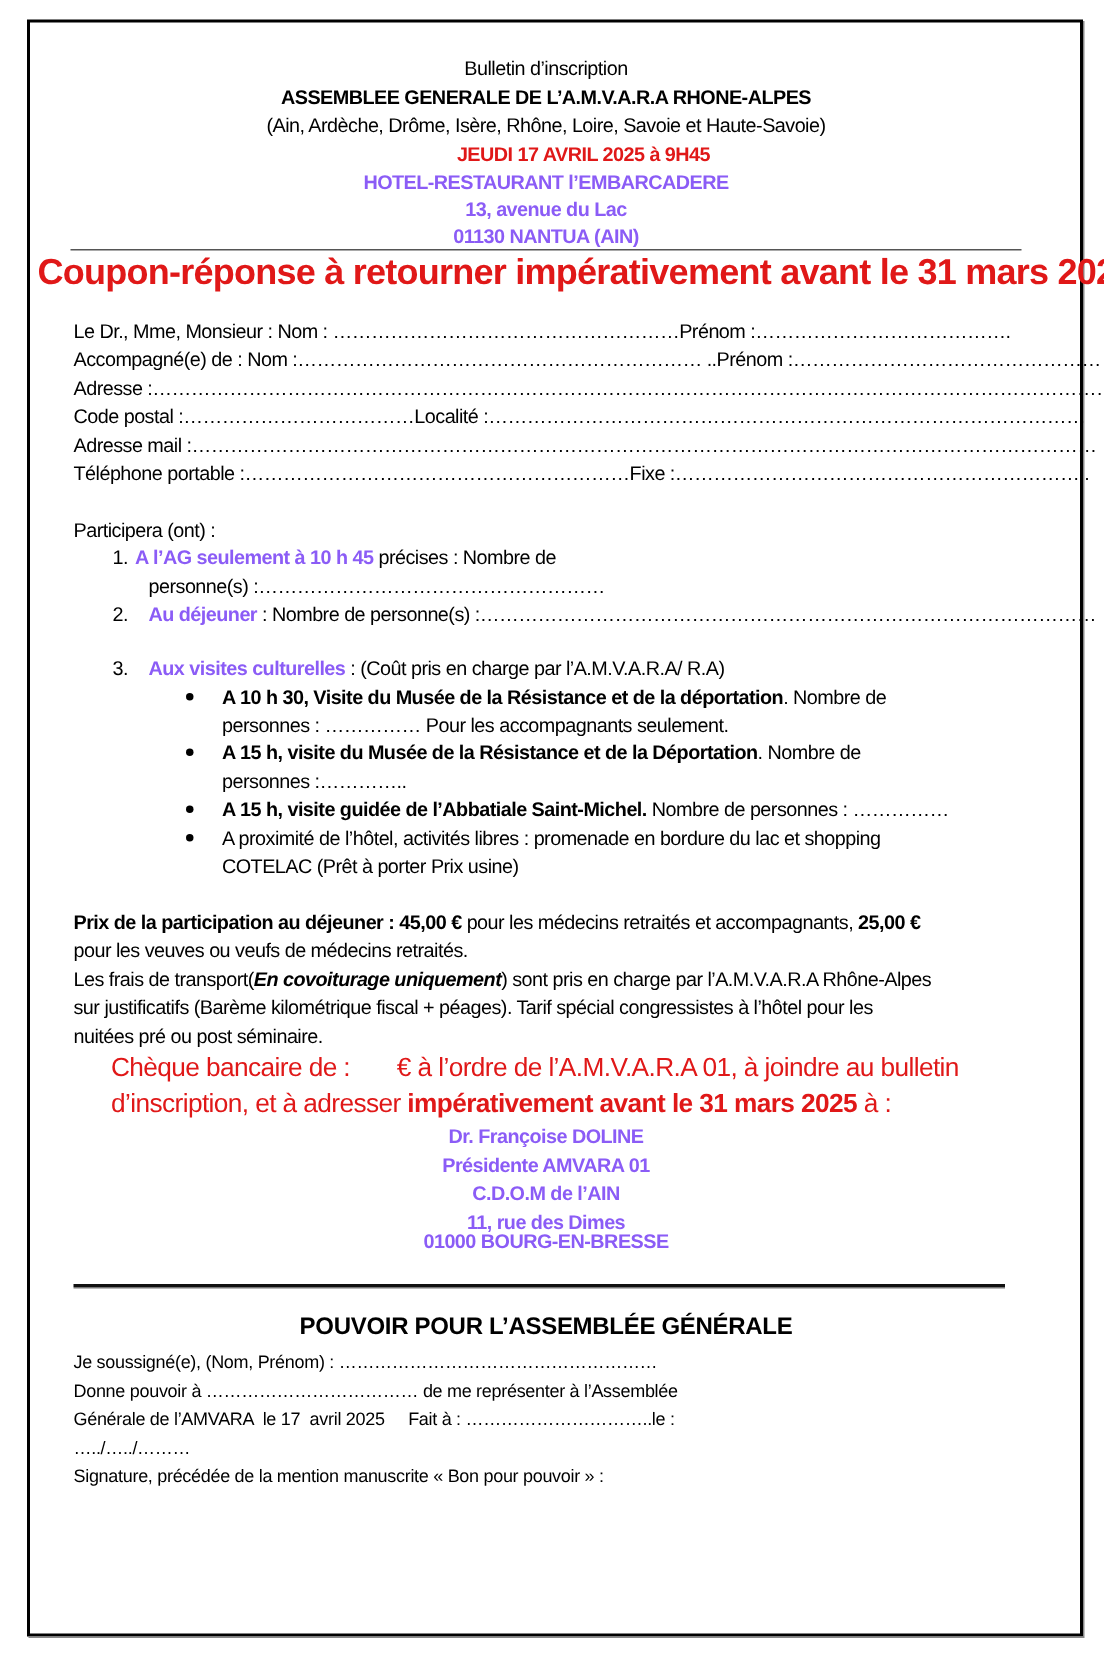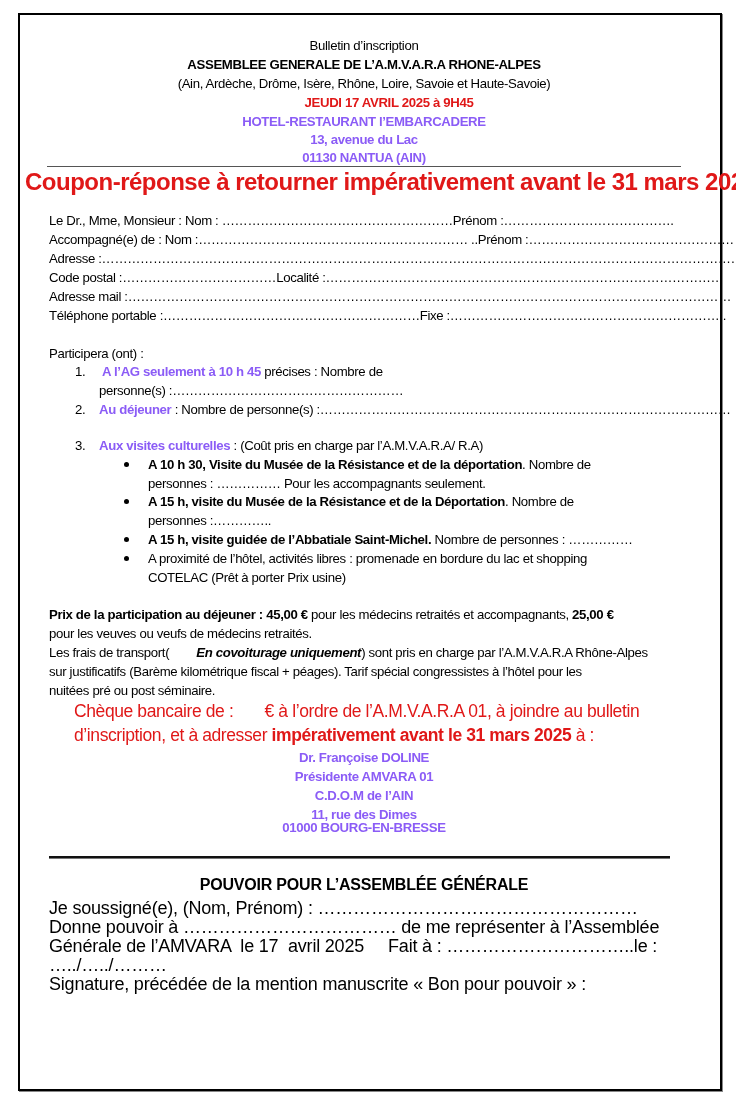--- a/index.html
+++ b/index.html
@@ -6,27 +6,27 @@
   body { width:736px; height:1103px; position:relative; overflow:hidden;
          font-family:"Liberation Sans", sans-serif; color:#000; }
   .frame { position:absolute; left:18px; top:13px; width:700px; height:1074px;
            border:2px solid #000; box-shadow:1px 1px 0 #888; }
   .ab { position:absolute; white-space:nowrap; }
   .c { position:absolute; left:0; width:728px; text-align:center; white-space:nowrap; }
   .cal { font-family:"Liberation Sans", sans-serif; font-size:13.2px; letter-spacing:-0.35px; line-height:19px; }
   .b { font-weight:bold; }
   .red { color:#e01818;padding-left:25px; }
   .navy { color:#8b5cf6; }
-  .it { font-style:italic;padding-left:27px; }
+  .it { font-style:italic; }
   .hr-thin { position:absolute; left:47px; width:634px; top:166px; height:0; border-top:1px solid #555; }
   .hr-heavy { position:absolute; left:49px; width:621px; top:856px; height:0; border-top:2px solid #111; border-bottom:1px solid #777; }
   .coupon { font-size:24px; font-weight:bold; letter-spacing:-0.5px; }
   .cheque { font-size:17.5px; letter-spacing:-0.4px; line-height:24px; }
   .pouvoir-title { font-family:"Liberation Sans", sans-serif; font-size:16px; font-weight:bold; letter-spacing:-0.2px; }
-  .arial { font-family:"Liberation Sans", sans-serif; font-size:18px; letter-spacing:-0.2px; line-height:19.5px; }
+  .arial { font-family:"Liberation Sans", sans-serif; font-size:12px; letter-spacing:-0.2px; line-height:19.5px; }
   .dot { display:inline-block; width:5px; height:5px; background:#000; border-radius:50%; vertical-align:middle; }
 </style>
 </head>
 <body>
 
 <div class="frame"></div>
 
 <div class="c cal" style="top:36px;">Bulletin d’inscription</div>
 <div class="c cal b" style="top:55px;">ASSEMBLEE GENERALE DE L’A.M.V.A.R.A RHONE-ALPES</div>
 <div class="c cal" style="top:74px;">(Ain, Ardèche, Drôme, Isère, Rhône, Loire, Savoie et Haute-Savoie)</div>
@@ -45,21 +45,21 @@
   <div class="ab cal" style="left:49px; top:249px;">Adresse :…………………………………………………………………………………………………………………………………….</div>
   <div class="ab cal" style="left:49px; top:268px;">Code postal :………………………………Localité :…………………………………………………………………………………</div>
   <div class="ab cal" style="left:49px; top:287px;">Adresse mail :……………………………………………………………………………………………………………………………</div>
   <div class="ab cal" style="left:49px; top:306px;">Téléphone portable :……………………………………………………Fixe :………………………………………………………..</div>
 </div>
 
 <div class="ab cal" style="left:49px; top:344px;">Participera (ont) :</div>
 
 <div>
   <span class="ab cal" style="left:75px; top:362px;">1.</span>
-  <div class="ab cal" style="left:102px; top:362px;">
+  <div class="ab cal" style="left:90px; top:362px;">
     <span class="b navy">A l’AG seulement à 10 h 45</span><span> précises : Nombre de</span>
   </div>
   <div class="ab cal" style="left:99px; top:381px;">personne(s) :………………………………………………</div>
 </div>
 
 <div>
   <span class="ab cal" style="left:75px; top:400px;">2.</span>
   <div class="ab cal" style="left:99px; top:400px;">
     <span class="b navy">Au déjeuner</span><span> : Nombre de personne(s) :……………………………………………………………………………………</span>
   </div>

